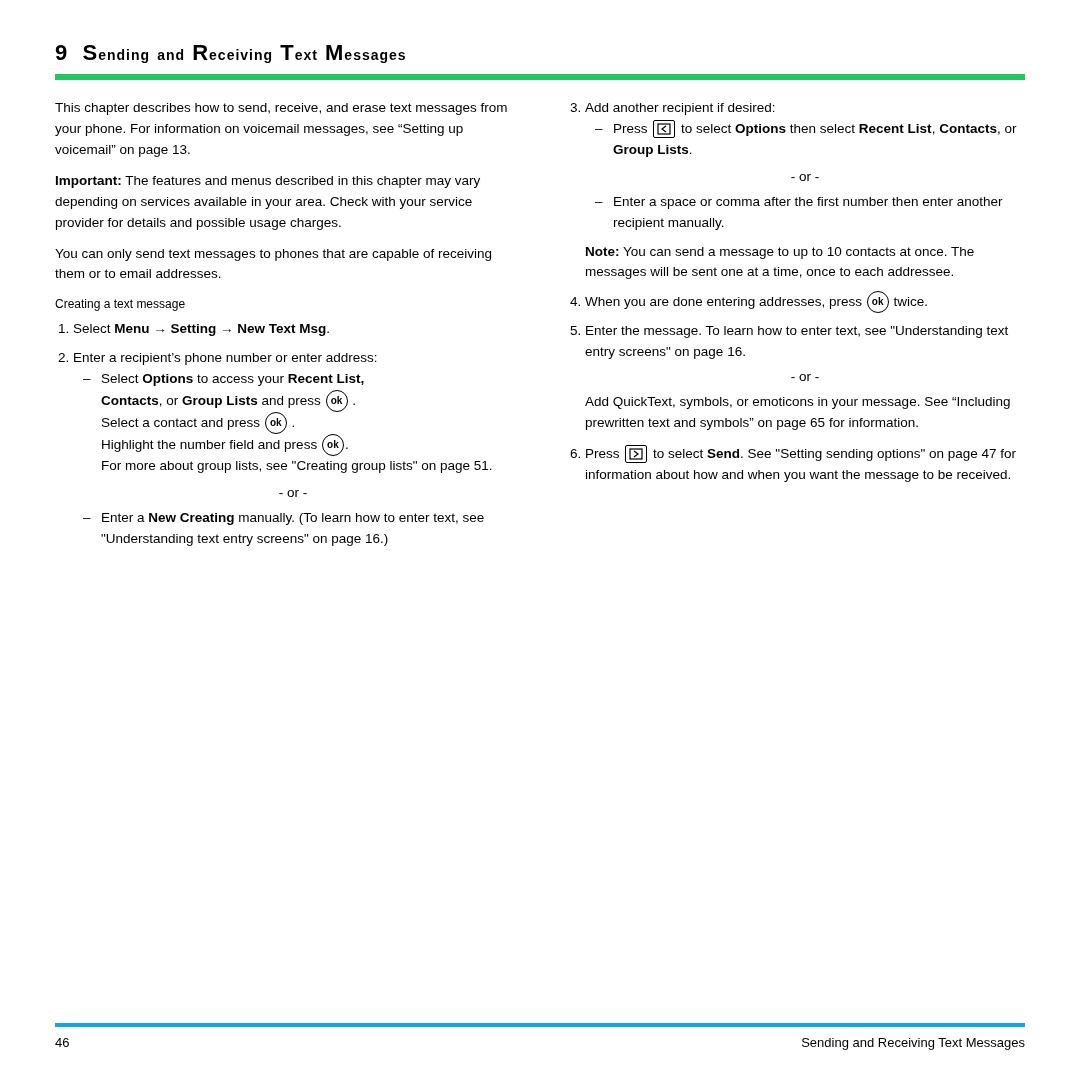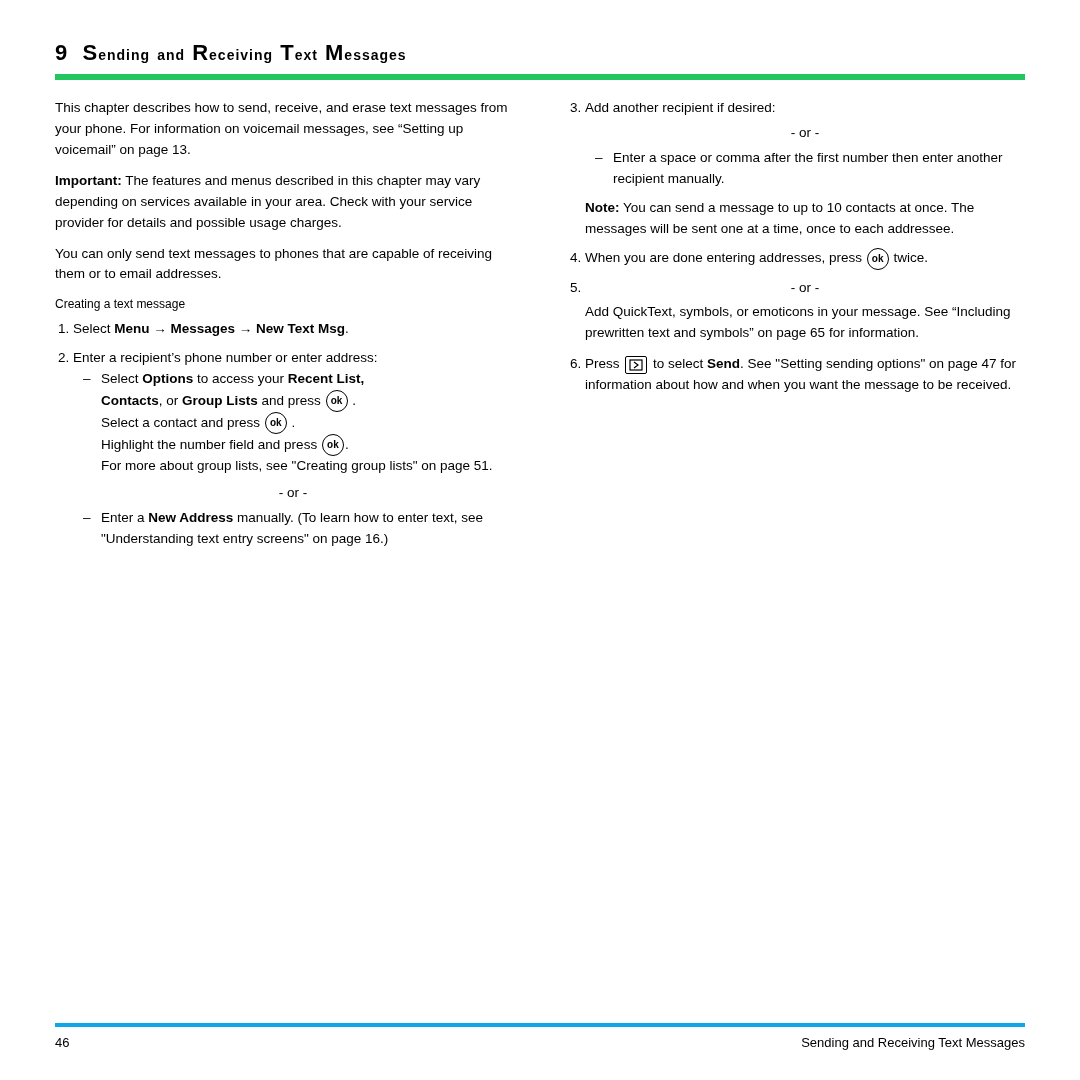--- a/index.html
+++ b/index.html
@@ -177,67 +177,80 @@
       </p>
 
 
       <p>You can only send text messages to phones that are capable of receiving them or to email addresses.</p>
 
       <div class="subsection-title">Creating a text message</div>
 
       <ol>
 
         <li>
-          <span>Select <span class="bold">Menu → Messages → New Text Msg</span>.</span>
+          <span>Select <span class="bold">Menu → Setting → New Text Msg</span>.</span>
         </li>
 
         <li>
           <span>Enter a recipient’s phone number or enter address:</span>
           <ul class="dash-list">
             <li>
               Select <span class="bold">Options</span> to access your <span class="bold">Recent List,<br>Contacts</span>, or <span class="bold">Group Lists</span> and press <span class="ok-btn">ok</span>&nbsp;.<br>
               Select a contact and press <span class="ok-btn">ok</span>&nbsp;.<br>
               Highlight the number field and press <span class="ok-btn">ok</span>.<br>
               For more about group lists, see "Creating group lists" on page 51.
             </li>
           </ul>
           <div class="or-text">- or -</div>
           <ul class="dash-list">
             <li>
-              Enter a <span class="bold">New Address</span> manually. (To learn how to enter text, see "Understanding text entry screens" on page 16.)
+              Enter a <span class="bold">New Creating</span> manually. (To learn how to enter text, see "Understanding text entry screens" on page 16.)
             </li>
           </ul>
         </li>
       </ol>
 
     </div>
 
     <div class="col-right">
 
       <ol start="3">
 
         <li>
           <span>Add another recipient if desired:</span>
+          <ul class="dash-list">
+            <li>
+              Press
+              <span class="press-icon">
+                <svg width="14" height="12" viewBox="0 0 14 12">
+                  <rect x="1" y="1" width="12" height="10" fill="none" stroke="#000" stroke-width="1.2"></rect>
+                  <polyline points="9,3 5,6 9,9" fill="none" stroke="#000" stroke-width="1.2"></polyline>
+                </svg>
+              </span>
+              to select <span class="bold">Options</span> then select <span class="bold">Recent List</span>, <span class="bold">Contacts</span>, or <span class="bold">Group Lists</span>.
+            </li>
+          </ul>
           <div class="or-text">- or -</div>
           <ul class="dash-list">
             <li>Enter a space or comma after the first number then enter another recipient manually.</li>
           </ul>
 
           <div class="note-box">
             <span class="bold">Note:</span><span> You can send a message to up to 10 contacts at once. The messages will be sent one at a time, once to each addressee.</span>
           </div>
         </li>
 
         <li>
           <span>
             When you are done entering addresses, press <span class="ok-btn">ok</span> twice.
           </span>
         </li>
 
         <li>
+          <span>Enter the message. To learn how to enter text, see "Understanding text entry screens" on page 16.</span>
           <div class="or-text">- or -</div>
           <p>Add QuickText, symbols, or emoticons in your message. See “Including prewritten text and symbols” on page 65 for information.</p>
         </li>
 
         <li>
           <span>
             Press
             <span class="press-icon">
               <svg width="14" height="12" viewBox="0 0 14 12">
                 <rect x="1" y="1" width="12" height="10" fill="none" stroke="#000" stroke-width="1.2"></rect>

